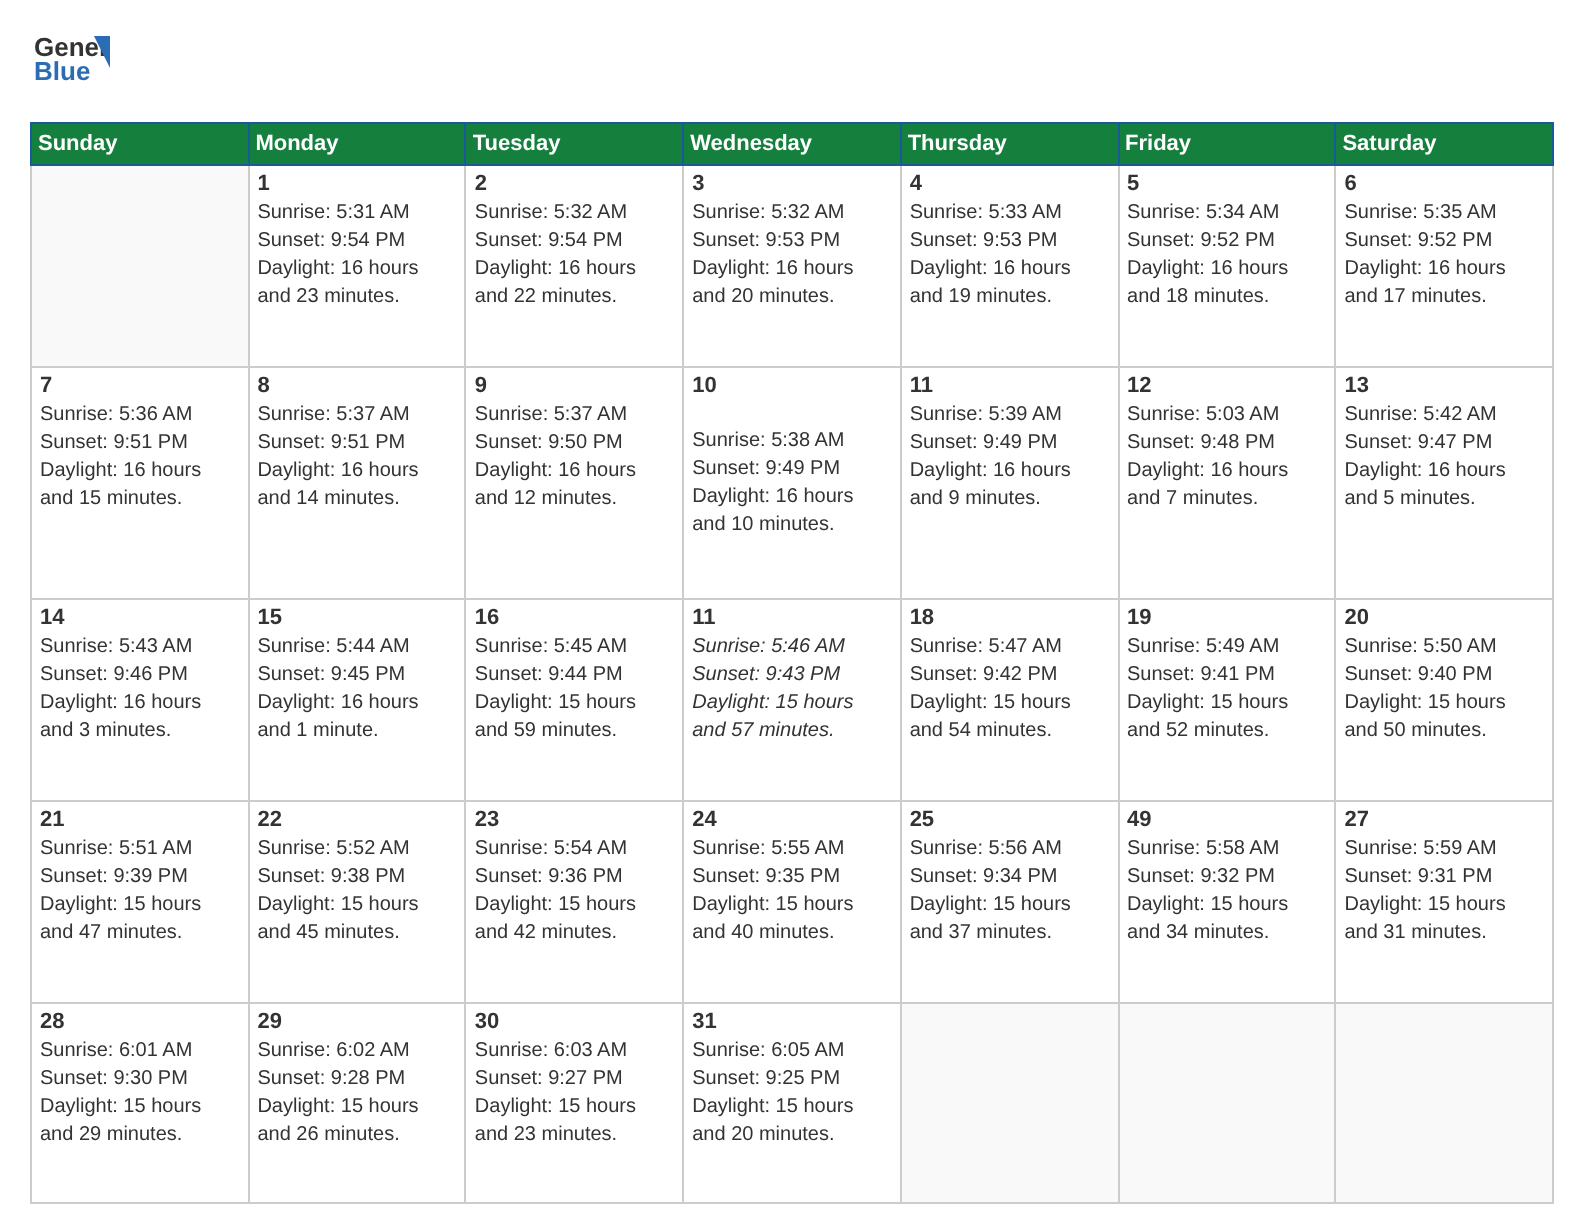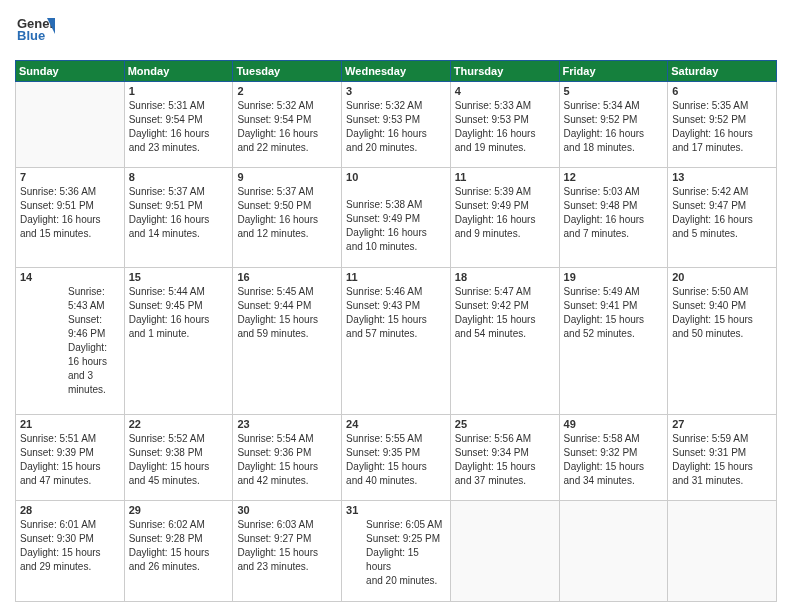--- a/index.html
+++ b/index.html
@@ -208,42 +208,42 @@
             <span class="day-num">13</span>
             <div class="day-info" style="white-space: pre-line;">Sunrise: 5:42 AM
 Sunset: 9:47 PM
 Daylight: 16 hours
 and 5 minutes.</div>
           </td>
         </tr>
         <tr>
           <td>
             <span class="day-num">14</span>
-            <div class="day-info" style="white-space: pre-line; margin-left: 48px;">Sunrise: 5:43 AM
+            <div class="day-info" style="white-space: pre-line;">Sunrise: 5:43 AM
 Sunset: 9:46 PM
 Daylight: 16 hours
 and 3 minutes.</div>
           </td>
           <td>
             <span class="day-num">15</span>
             <div class="day-info" style="white-space: pre-line;">Sunrise: 5:44 AM
 Sunset: 9:45 PM
 Daylight: 16 hours
 and 1 minute.</div>
           </td>
           <td>
             <span class="day-num">16</span>
             <div class="day-info" style="white-space: pre-line;">Sunrise: 5:45 AM
 Sunset: 9:44 PM
 Daylight: 15 hours
 and 59 minutes.</div>
           </td>
           <td>
             <span class="day-num">11</span>
-            <div class="day-info" style="white-space: pre-line;">Sunrise: 5:46 AM
+            <div class="day-info" style="white-space: pre-line; font-style: italic;">Sunrise: 5:46 AM
 Sunset: 9:43 PM
 Daylight: 15 hours
 and 57 minutes.</div>
           </td>
           <td>
             <span class="day-num">18</span>
             <div class="day-info" style="white-space: pre-line;">Sunrise: 5:47 AM
 Sunset: 9:42 PM
 Daylight: 15 hours
 and 54 minutes.</div>
@@ -331,21 +331,21 @@
           </td>
           <td>
             <span class="day-num">30</span>
             <div class="day-info" style="white-space: pre-line;">Sunrise: 6:03 AM
 Sunset: 9:27 PM
 Daylight: 15 hours
 and 23 minutes.</div>
           </td>
           <td>
             <span class="day-num">31</span>
-            <div class="day-info" style="white-space: pre-line; margin-left: 20px;">Sunrise: 6:05 AM
+            <div class="day-info" style="white-space: pre-line;">Sunrise: 6:05 AM
 Sunset: 9:25 PM
 Daylight: 15 hours
 and 20 minutes.</div>
           </td>
           <td class="empty-cell"></td>
           <td class="empty-cell"></td>
           <td class="empty-cell"></td>
         </tr>
       </tbody>
   </table>

